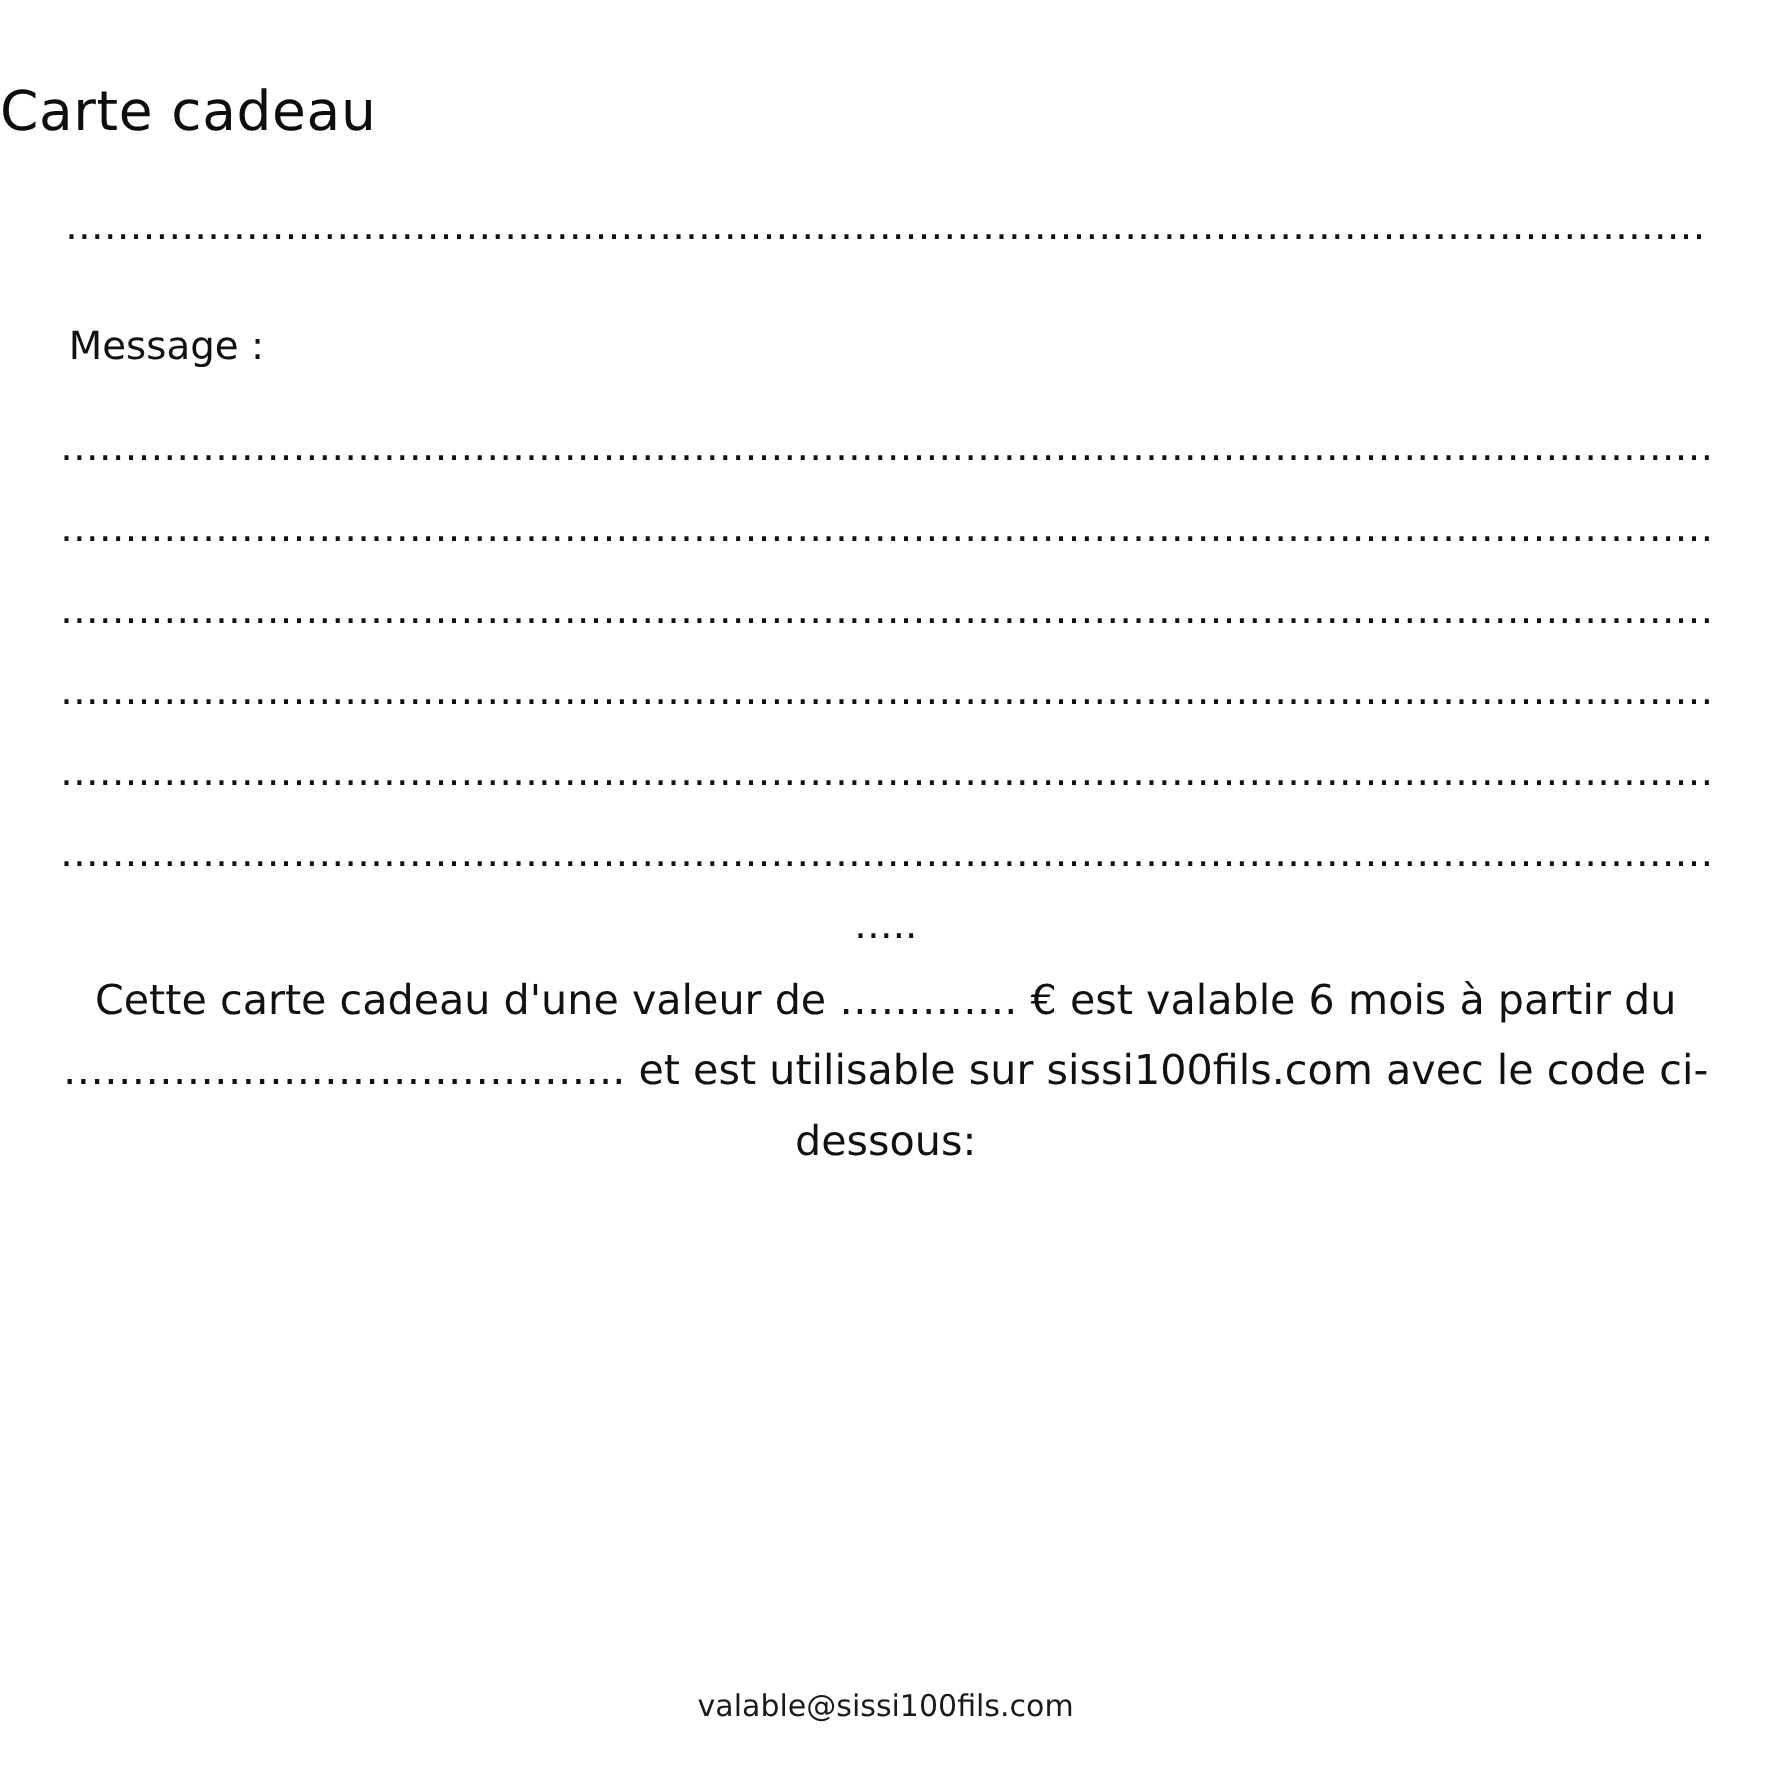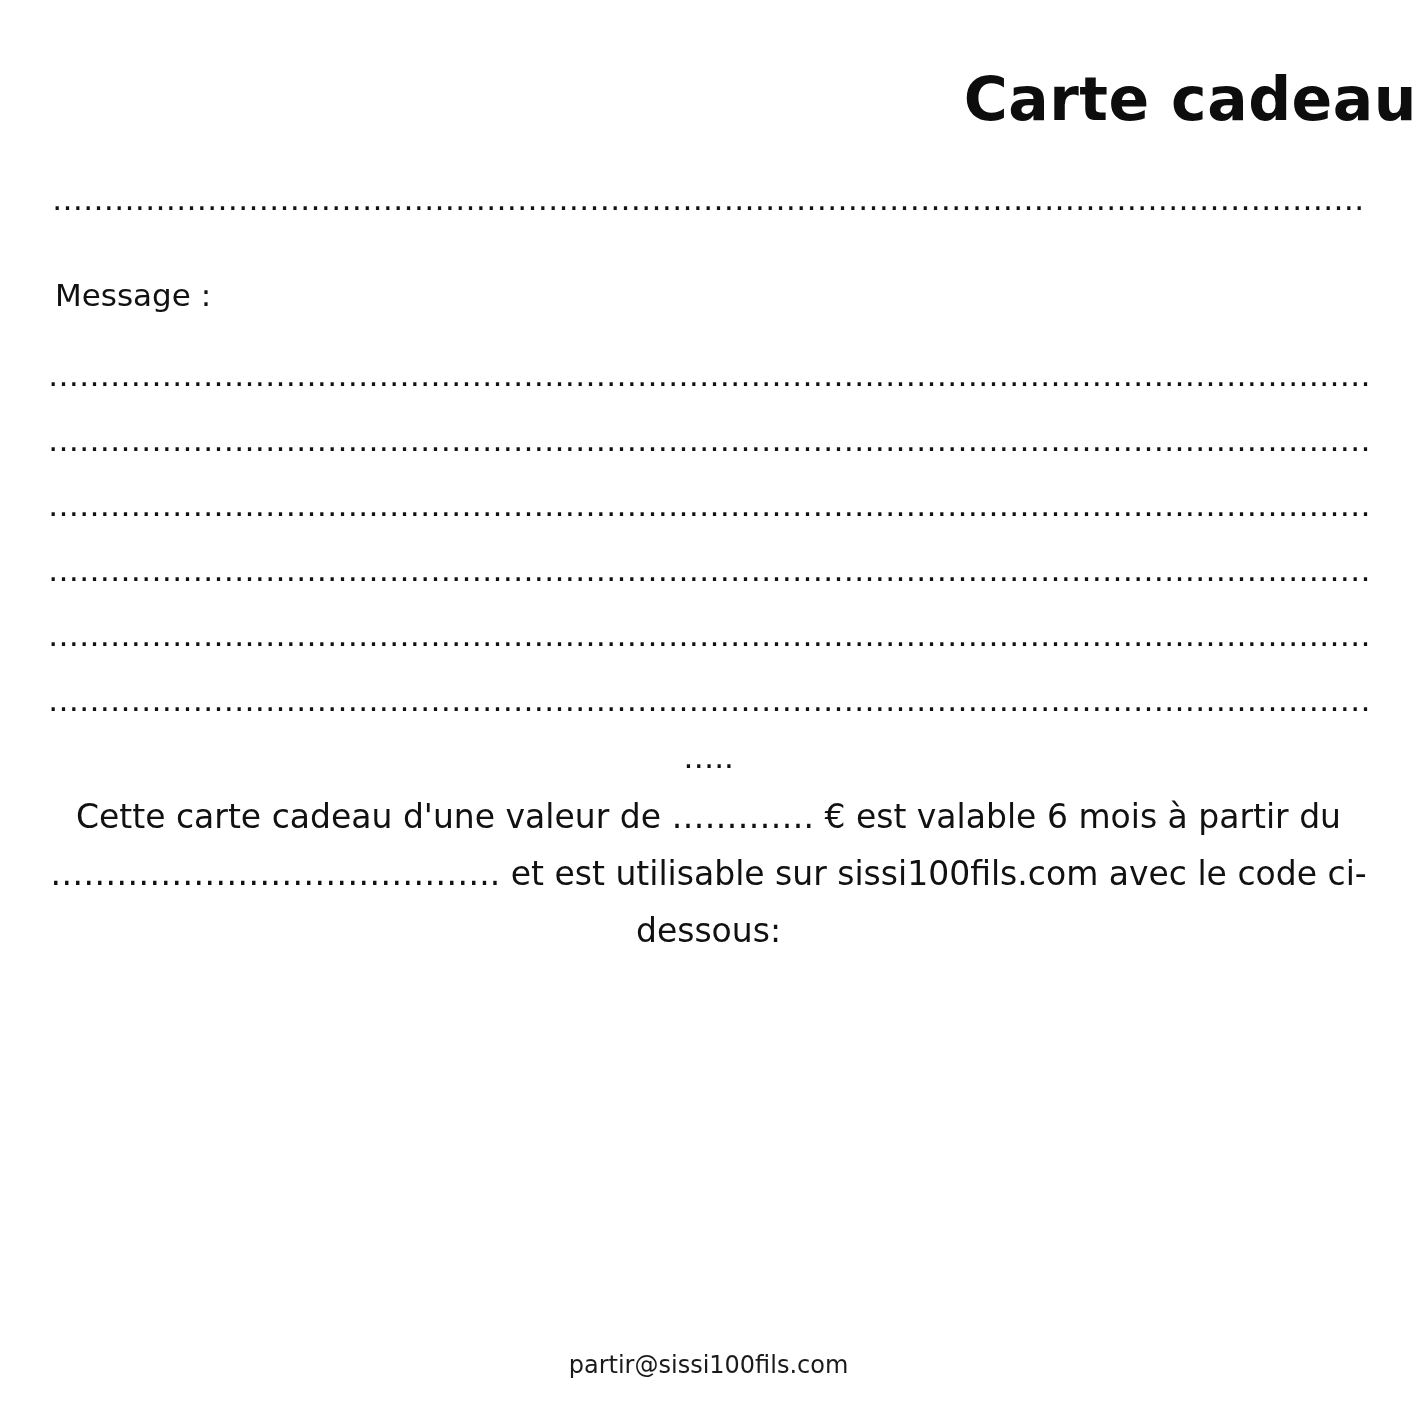--- a/index.html
+++ b/index.html
@@ -15,23 +15,23 @@
     position: relative;
     overflow: hidden;
   }
   .page {
     width: 1417px;
     height: 1417px;
     box-sizing: border-box;
     position: relative;
   }
   .title {
-    text-align: right;
-    font-size: 60px;
-    font-weight: 700;
+    text-align: left;
+    font-size: 44px;
+    font-weight: 400;
     letter-spacing: 0.5px;
     margin: 0;
     padding-top: 66px;
     line-height: 1.1;
     color: #0d0d0d;
   }
   .label {
     font-size: 31px;
     line-height: 1.2;
     margin: 0;
@@ -114,15 +114,15 @@
     <div class="dots-line">………………………………………………………………………………………………………………………………………………………</div>
     <div class="dots-line">………………………………………………………………………………………………………………………………………………………</div>
     <div class="dots-line">………………………………………………………………………………………………………………………………………………………</div>
     <div class="dots-line">………………………………………………………………………………………………………………………………………………………</div>
   </div>
 
   <div class="short-dots">…..</div>
 
   <p class="paragraph">Cette carte cadeau d'une valeur de …………. € est valable 6 mois à partir du ………………………………….. et est utilisable sur sissi100fils.com avec le code ci-dessous:</p>
 
-  <div class="footer">partir@sissi100fils.com</div>
+  <div class="footer">valable@sissi100fils.com</div>
 
 </div>
 
 </body></html>

